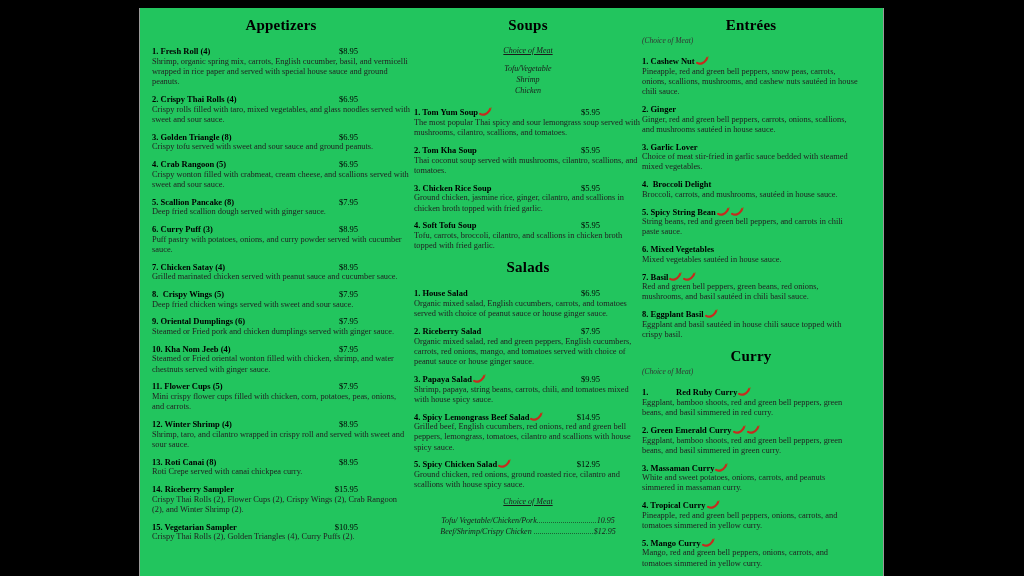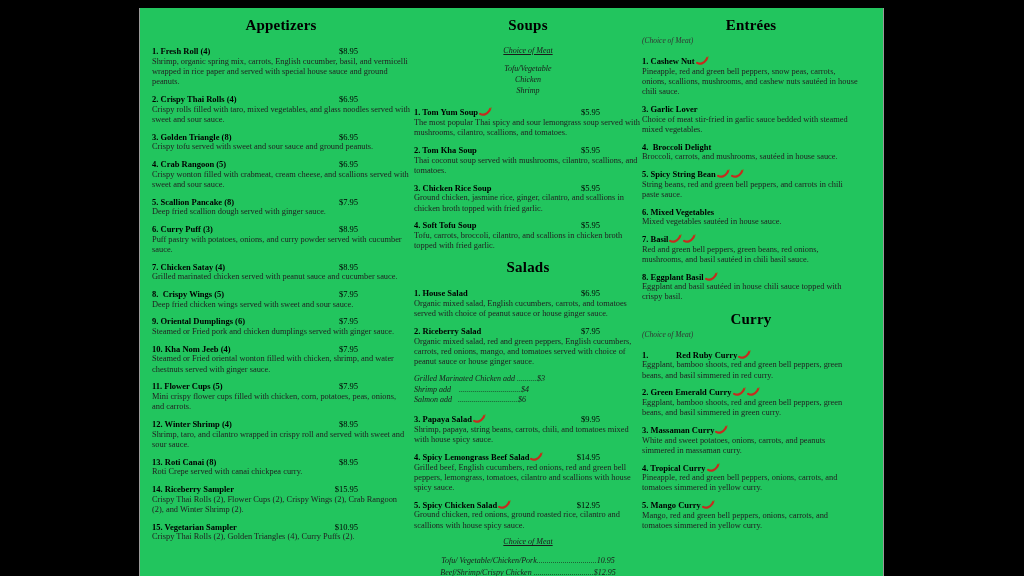--- a/index.html
+++ b/index.html
@@ -153,22 +153,22 @@
           <span class="item-price">$10.95</span>
         </div>
         <div class="item-desc">Crispy Thai Rolls (2), Golden Triangles (4), Curry Puffs (2).</div>
       </div>
     </div>
   <div class="col col2">
       <div class="sec-title">Soups</div>
       <div class="choice-head"><span>Choice of Meat</span></div>
       <div class="meat-lines">
         <div class="meat-line">Tofu/Vegetable</div>
+        <div class="meat-line">Shrimp</div>
         <div class="meat-line">Chicken</div>
-        <div class="meat-line">Shrimp</div>
       </div>
       <div class="menu-item">
         <div class="item-head">
           <span class="item-name">1. Tom Yum Soup<svg class="chili" viewBox="0 0 23 15">
               <path d="M2 11.5 C7 15, 14 12.5, 18 6.5 C19 5, 19.6 3.6, 19.8 2.8" fill="none" stroke="#c62b1e" stroke-width="3.8" stroke-linecap="round"></path>
               <path d="M19.8 3.2 C20.6 1.8, 21.4 1.1, 22.4 0.6" fill="none" stroke="#8a6d1a" stroke-width="1.5"></path>
             </svg></span>
           <span class="item-price">$5.95</span>
         </div>
         <div class="item-desc">The most popular Thai spicy and sour lemongrass soup served with mushrooms, cilantro, scallions, and tomatoes.</div>
@@ -201,25 +201,20 @@
           <span class="item-price">$6.95</span>
         </div>
         <div class="item-desc">Organic mixed salad, English cucumbers, carrots, and tomatoes served with choice of peanut sauce or house ginger sauce.</div>
       </div>
       <div class="menu-item">
         <div class="item-head">
           <span class="item-name">2. Riceberry Salad</span>
           <span class="item-price">$7.95</span>
         </div>
         <div class="item-desc">Organic mixed salad, red and green peppers, English cucumbers, carrots, red onions, mango, and tomatoes served with choice of peanut sauce or house ginger sauce.</div>
-      </div>
-      <div class="addons">
-        <div class="addon-line">Grilled Marinated Chicken add ..........$3</div>
-        <div class="addon-line">Shrimp add    ...............................$4</div>
-        <div class="addon-line">Salmon add   ..............................$6</div>
       </div>
       <div class="menu-item">
         <div class="item-head">
           <span class="item-name">3. Papaya Salad<svg class="chili" viewBox="0 0 23 15">
               <path d="M2 11.5 C7 15, 14 12.5, 18 6.5 C19 5, 19.6 3.6, 19.8 2.8" fill="none" stroke="#c62b1e" stroke-width="3.8" stroke-linecap="round"></path>
               <path d="M19.8 3.2 C20.6 1.8, 21.4 1.1, 22.4 0.6" fill="none" stroke="#8a6d1a" stroke-width="1.5"></path>
             </svg></span>
           <span class="item-price">$9.95</span>
         </div>
         <div class="item-desc">Shrimp, papaya, string beans, carrots, chili, and tomatoes mixed with house spicy sauce.</div>
@@ -257,20 +252,26 @@
         <div class="item-head">
           <span class="item-name">1. Cashew Nut<svg class="chili" viewBox="0 0 23 15">
               <path d="M2 11.5 C7 15, 14 12.5, 18 6.5 C19 5, 19.6 3.6, 19.8 2.8" fill="none" stroke="#c62b1e" stroke-width="3.8" stroke-linecap="round"></path>
               <path d="M19.8 3.2 C20.6 1.8, 21.4 1.1, 22.4 0.6" fill="none" stroke="#8a6d1a" stroke-width="1.5"></path>
             </svg></span>
         </div>
         <div class="item-desc">Pineapple, red and green bell peppers, snow peas, carrots, onions, scallions, mushrooms, and cashew nuts sautéed in house chili sauce.</div>
       </div>
       <div class="menu-item">
         <div class="item-head">
+          <span class="item-name">2. Ginger</span>
+        </div>
+        <div class="item-desc">Ginger, red and green bell peppers, carrots, onions, scallions, and mushrooms sautéed in house sauce.</div>
+      </div>
+      <div class="menu-item">
+        <div class="item-head">
           <span class="item-name">3. Garlic Lover</span>
         </div>
         <div class="item-desc">Choice of meat stir-fried in garlic sauce bedded with steamed mixed vegetables.</div>
       </div>
       <div class="menu-item">
         <div class="item-head">
           <span class="item-name">4.  Broccoli Delight</span>
         </div>
         <div class="item-desc">Broccoli, carrots, and mushrooms, sautéed in house sauce.</div>
       </div>

